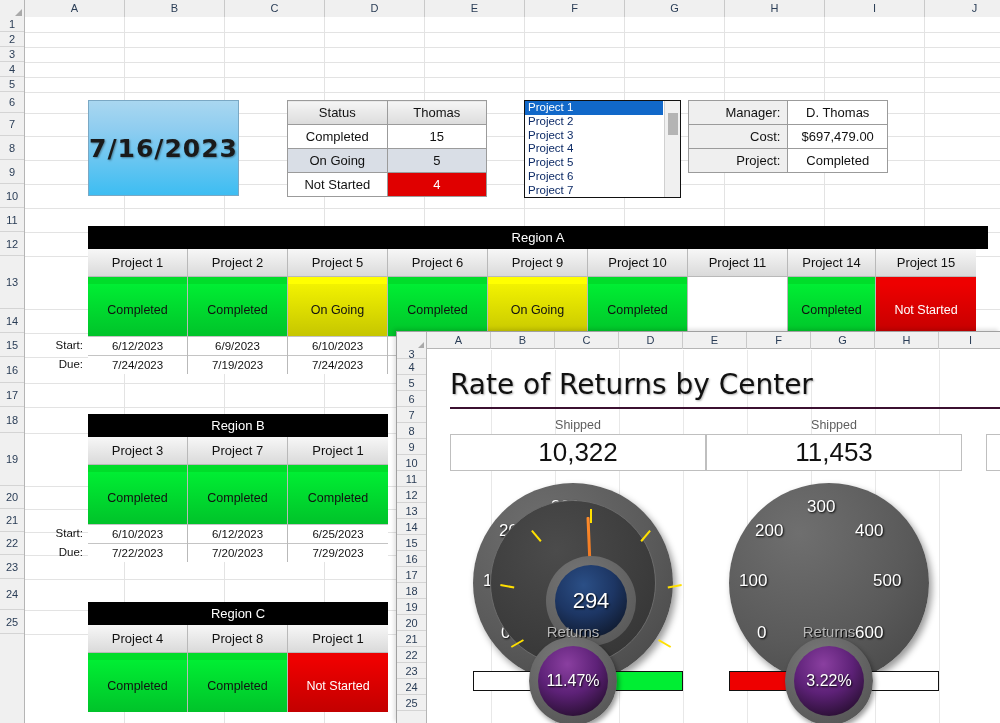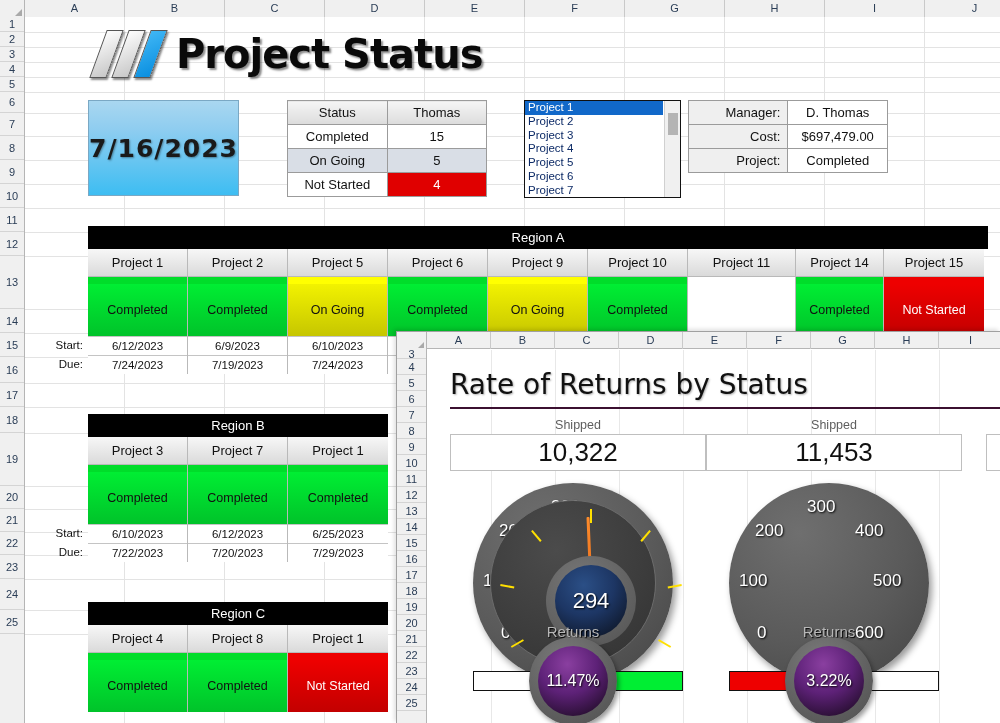--- a/index.html
+++ b/index.html
@@ -339,28 +339,20 @@
       <div class="row-head" style="height: 26px;">18</div>
       <div class="row-head" style="height: 53px;">19</div>
       <div class="row-head" style="height: 23px;">20</div>
       <div class="row-head" style="height: 23px;">21</div>
       <div class="row-head" style="height: 23px;">22</div>
       <div class="row-head" style="height: 24px;">23</div>
       <div class="row-head" style="height: 31px;">24</div>
       <div class="row-head" style="height: 24px;">25</div>
     </div>
 
-  <div id="title-block">
-    <div class="logo">
-      <div class="slash s1"></div>
-        <div class="slash s2"></div>
-        <div class="slash s3"></div>
-    </div>
-    <div class="title-text">Project Status</div>
-  </div>
 
   <div id="date-box">
     <span>7/16/2023</span>
   </div>
 
   <table id="status-table">
     <tbody id="status-tbody">
         <tr class="hdr">
           <td class="w-lbl">Status</td>
           <td class="w-val">Thomas</td>
@@ -453,21 +445,21 @@
             <div class="pdate"></div>
             <div class="pdate"></div>
           </div>
           <div class="pcol" style="width: 100px;">
             <div class="pname">Project 10</div>
             <div class="pbar" style="background: rgb(0, 221, 42);"></div>
             <div class="pstat" style="background: linear-gradient(rgb(0, 238, 51), rgb(0, 195, 42)); color: rgb(17, 17, 17);">Completed</div>
             <div class="pdate"></div>
             <div class="pdate"></div>
           </div>
-          <div class="pcol" style="width: 108px;">
+          <div class="pcol" style="width: 100px;">
             <div class="pname">Project 11</div>
             <div class="pbar" style="background: rgb(255, 255, 255);"></div>
             <div class="pstat" style="background: rgb(255, 255, 255); color: rgb(17, 17, 17);"></div>
             <div class="pdate"></div>
             <div class="pdate"></div>
           </div>
           <div class="pcol" style="width: 88px;">
             <div class="pname">Project 14</div>
             <div class="pbar" style="background: rgb(0, 221, 42);"></div>
             <div class="pstat" style="background: linear-gradient(rgb(0, 238, 51), rgb(0, 195, 42)); color: rgb(17, 17, 17);">Completed</div>
@@ -584,21 +576,21 @@
           <div class="ivline" style="left: 63px;"></div>
           <div class="ivline" style="left: 127px;"></div>
           <div class="ivline" style="left: 191px;"></div>
           <div class="ivline" style="left: 255px;"></div>
           <div class="ivline" style="left: 319px;"></div>
           <div class="ivline" style="left: 383px;"></div>
           <div class="ivline" style="left: 447px;"></div>
           <div class="ivline" style="left: 511px;"></div>
         </div>
 
-      <div id="inner-title">Rate of Returns by Status</div>
+      <div id="inner-title">Rate of Returns by Center</div>
       <div id="inner-rule"></div>
 
       <div id="panels-host">
           <div class="panel" style="left: 22px;">
             <div class="shipped-label">Shipped</div>
             <div class="shipped-box">10,322</div>
             <div class="gauge-wrap">
               <div class="gauge-outer">
                 <div class="tlabel" style="left: 28px; top: 140px;">0</div>
                 <div class="tlabel" style="left: 10px; top: 88px;">100</div>

